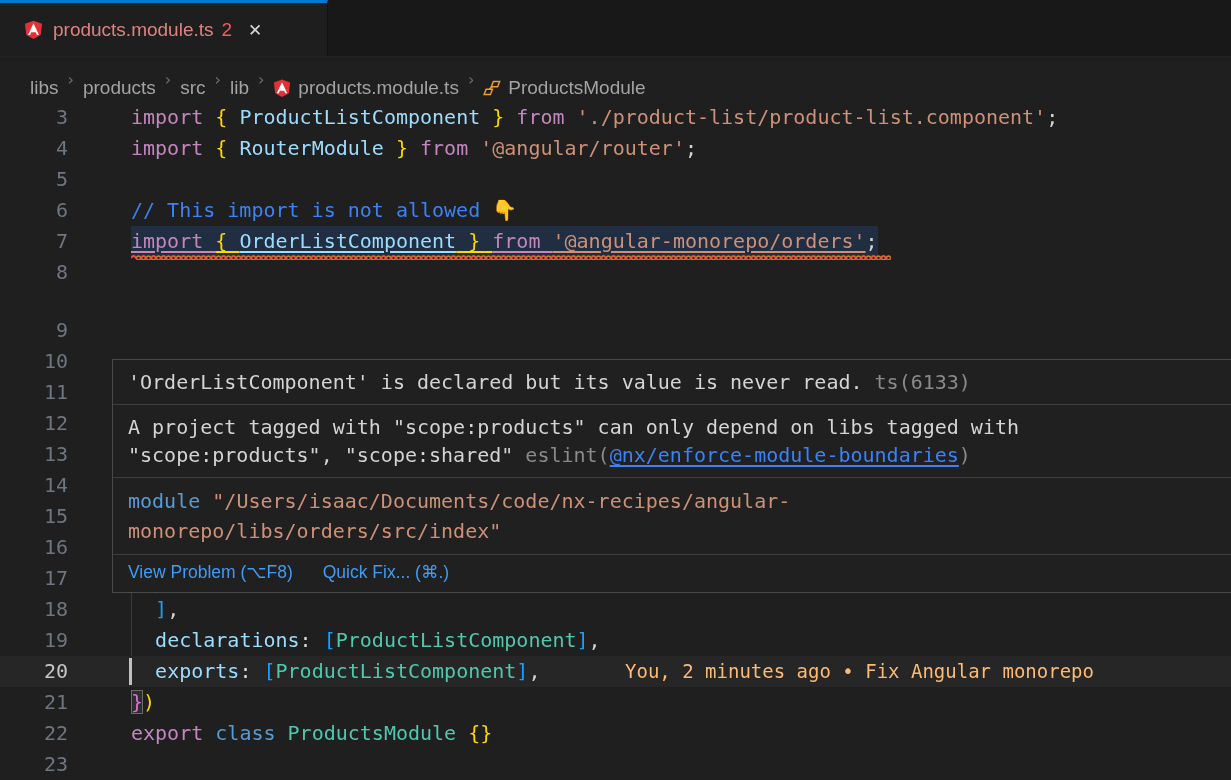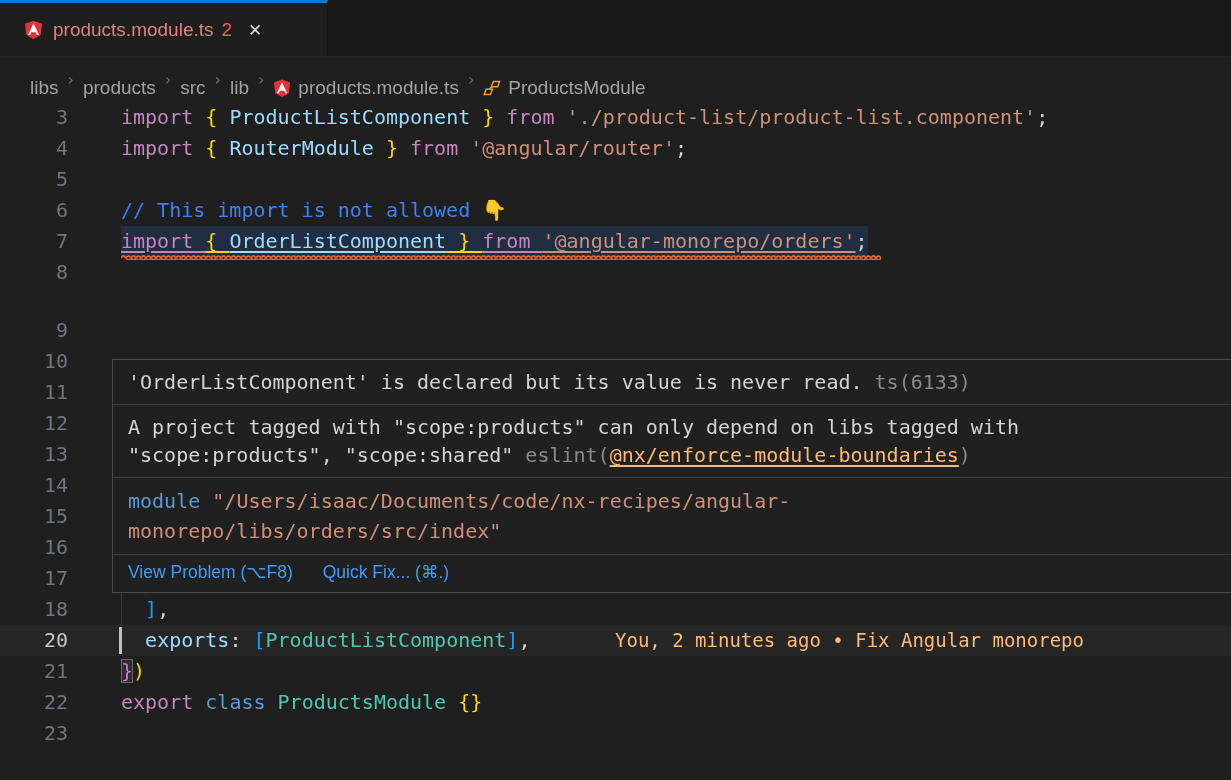--- a/index.html
+++ b/index.html
@@ -27,21 +27,21 @@
   }
   .crumb { display:flex; align-items:center; cursor:pointer;margin-top:16px; }
   .crumb .ci { width:18px; height:18px; margin-right:7px; }
   .crumb-sep { color:#6f6f6f; margin:0 9px; font-size:16px; font-family:"DejaVu Sans",sans-serif; }
   
   .editor { position:relative; font-size:20px; }
   .row { position:relative; height:31px; line-height:31px; white-space:pre; }
   .row.current .gut { color:#c6c6c6; }
   .row.current::before { content:""; position:absolute; left:0; right:0; top:0; bottom:0; background:rgba(255,255,255,0.035); }
   .gut { position:absolute; left:0; width:68px; text-align:right; color:#6e7681; user-select:none; }
-  .code { position:absolute; left:121px; top:0; height:31px; }
+  .code { position:absolute; left:131px; top:0; height:31px; }
   .code.hl7 { background:#212d40; }
   .guide { position:absolute; top:0; width:1px; height:31px; background:#3a3a3a; }
   .spacer { height:27px; }
   
   .tok-kw   { color:#C586C0; }
   .tok-kw2  { color:#569CD6;text-align:center; }
   .tok-type { color:#9CDCFE; }
   .tok-prop { color:#9CDCFE; }
   .tok-teal { color:#4EC9B0; }
   .tok-str  { color:#CE9178; }
@@ -56,21 +56,21 @@
   .cursor { position:absolute; left:-2px; top:2px; width:2.5px; height:27px; background:#bdc0c5; }
   .blame { position:absolute; left:494px; top:0; color:#fdba74; font-size:19px; }
   
   .hover {
     position:absolute; left:112px; top:257px; width:1134px;
     background:#202021; border:1px solid #4a4a4a; z-index:10; color:#d4d4d4;
   }
   .hv-sec { padding:8px 15px; border-bottom:1px solid #3e3e3e; }
   .hv-line { line-height:28px; }
   .hv-dim { color:#8a8a8a; }
-  .hv-link { color:#fdba74; text-decoration:underline; text-underline-offset:3px; cursor:pointer; }
+  .hv-link { color:#3b82f6; text-decoration:underline; text-underline-offset:3px; cursor:pointer; }
   .hv-mod .hv-line { line-height:30px; }
   .hv-actions {
     display:flex; gap:30px; padding:7px 15px; border-bottom:none; align-items:flex-start; height:37px;
     font-family:"Liberation Sans", sans-serif; font-size:17.5px;
   }
   .hv-action { color:#409bf4; cursor:pointer; }
 </style>
 </head>
 <body>
 
@@ -136,20 +136,21 @@
       <div class="row"><span class="gut">9</span><span class="code"></span></div>
       <div class="row"><span class="gut">10</span><span class="code"></span></div>
       <div class="row"><span class="gut">11</span><span class="code"></span></div>
       <div class="row"><span class="gut">12</span><span class="code"></span></div>
       <div class="row"><span class="gut">13</span><span class="code"></span></div>
       <div class="row"><span class="gut">14</span><span class="code"></span></div>
       <div class="row"><span class="gut">15</span><span class="code"><span class="tok-pun">        </span><span class="tok-teal">component</span><span class="tok-pun">: </span><span class="tok-teal">ProductListComponent</span><span class="tok-pun">,</span><span class="guide" style="left: 0ch;"></span><span class="guide" style="left: 2ch;"></span><span class="guide" style="left: 4ch;"></span><span class="guide" style="left: 6ch;"></span></span></div>
       <div class="row"><span class="gut">16</span><span class="code"><span class="tok-pun">      </span><span class="tok-b3">}</span><span class="tok-pun">,</span><span class="guide" style="left: 0ch;"></span><span class="guide" style="left: 2ch;"></span><span class="guide" style="left: 4ch;"></span></span></div>
       <div class="row"><span class="gut">17</span><span class="code"><span class="tok-pun">    </span><span class="tok-b2">]</span><span class="tok-b1">)</span><span class="tok-pun">,</span><span class="guide" style="left: 0ch;"></span><span class="guide" style="left: 2ch;"></span></span></div>
       <div class="row"><span class="gut">18</span><span class="code"><span class="tok-pun">  </span><span class="tok-b3">]</span><span class="tok-pun">,</span><span class="guide" style="left: 0ch;"></span></span></div>
+      <div class="row"><span class="gut">19</span><span class="code"><span class="tok-pun">  </span><span class="tok-prop">declarations</span><span class="tok-pun">: </span><span class="tok-b3">[</span><span class="tok-teal">ProductListComponent</span><span class="tok-b3">]</span><span class="tok-pun">,</span><span class="guide" style="left: 0ch;"></span></span></div>
       <div class="row current"><span class="gut">20</span><span class="code"><span class="tok-pun">  </span><span class="tok-prop">exports</span><span class="tok-pun">: </span><span class="tok-b3">[</span><span class="tok-teal">ProductListComponent</span><span class="tok-b3">]</span><span class="tok-pun">,</span><span class="cursor"></span><span class="blame">You, 2 minutes ago • Fix Angular monorepo</span></span></div>
       <div class="row"><span class="gut">21</span><span class="code"><span class="tok-b2 bm">}</span><span class="tok-b1">)</span></span></div>
       <div class="row"><span class="gut">22</span><span class="code"><span class="tok-kw">export </span><span class="tok-kw2">class </span><span class="tok-teal">ProductsModule </span><span class="tok-b1">{}</span></span></div>
       <div class="row"><span class="gut">23</span><span class="code"></span></div>
     </div>
 
   <div class="hover">
     <div class="hv-sec">
       <div class="hv-line">
         <span>'OrderListComponent' is declared but its value is never read.</span>

